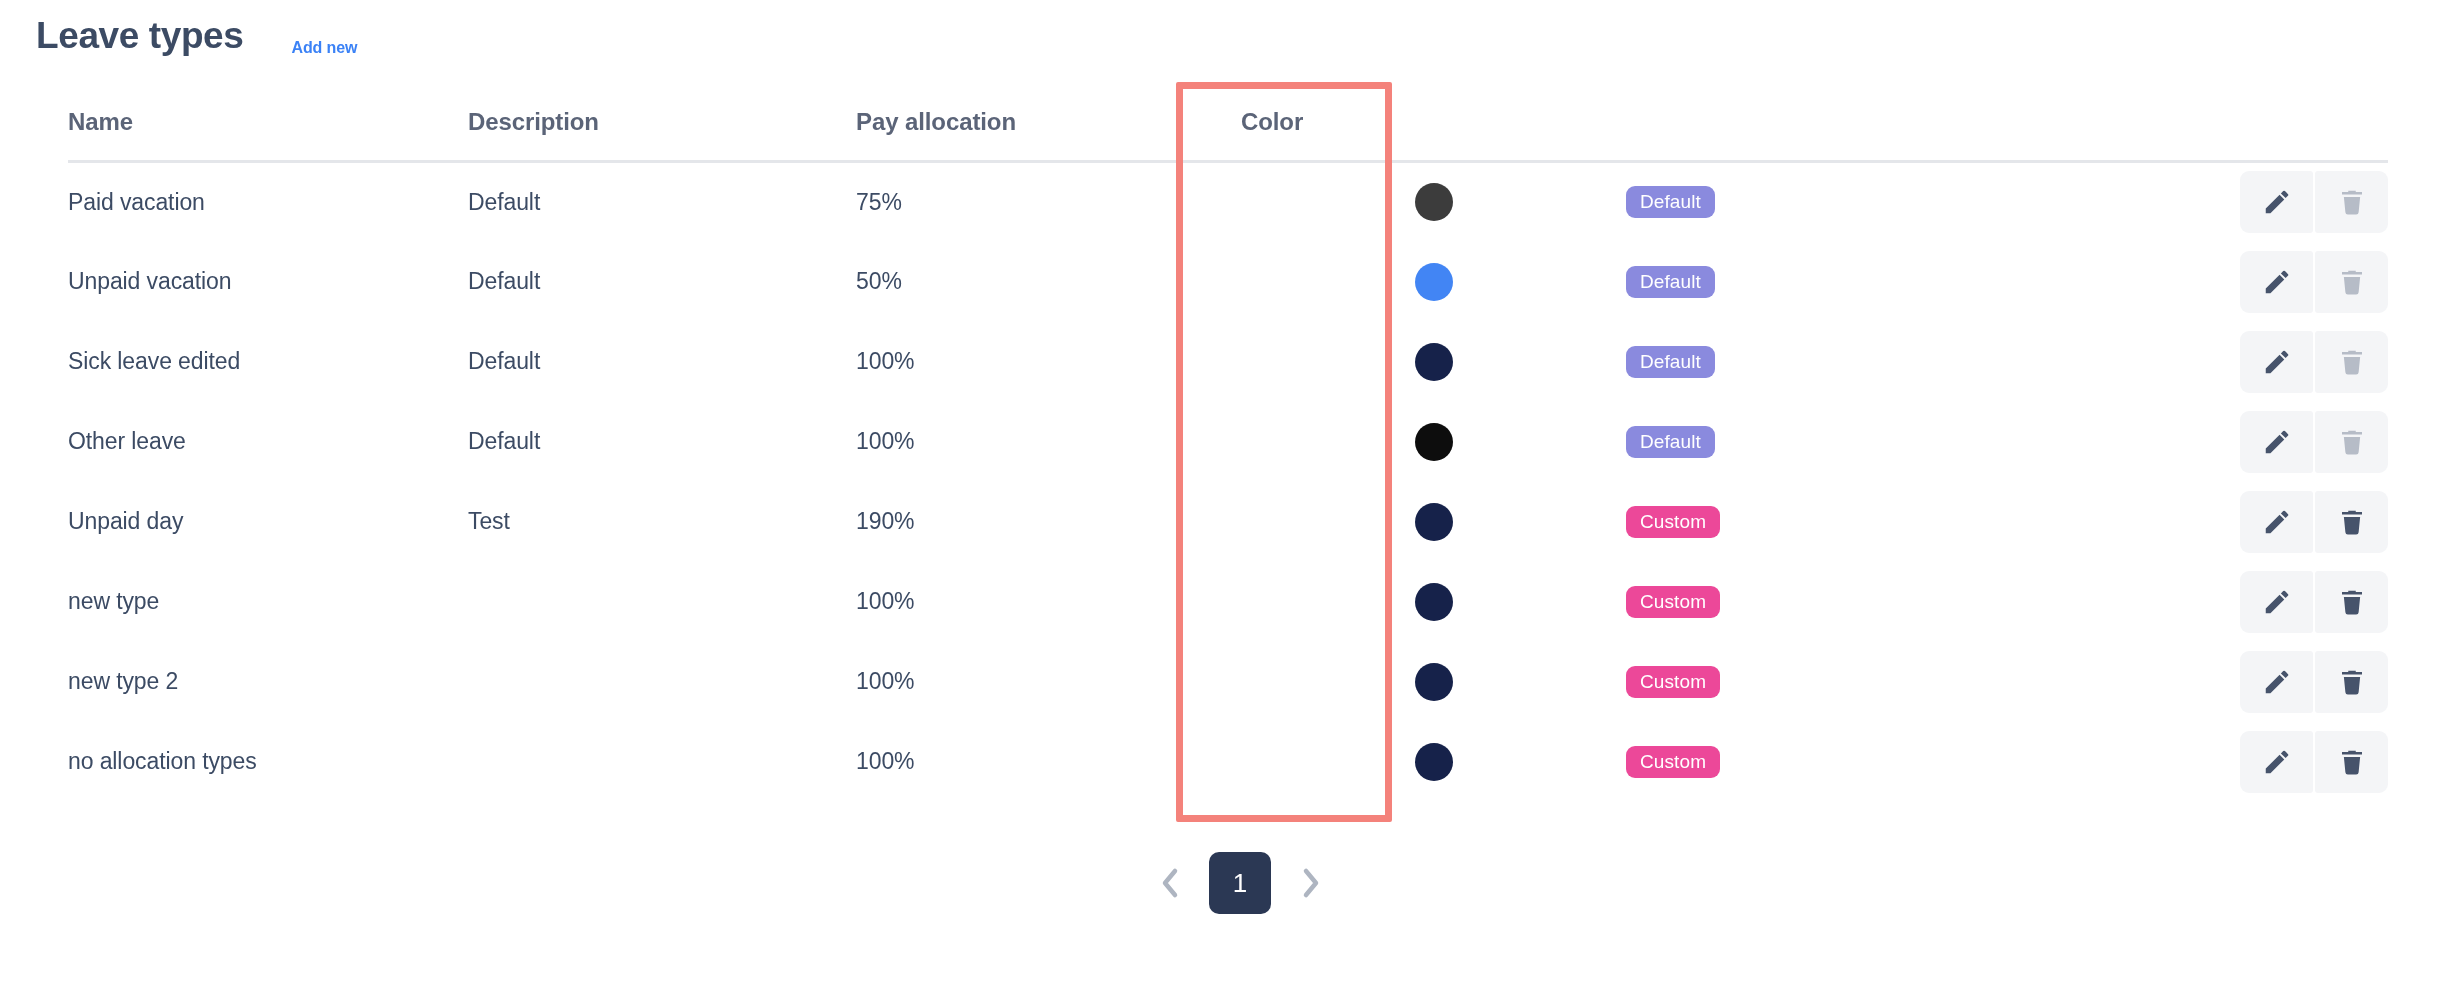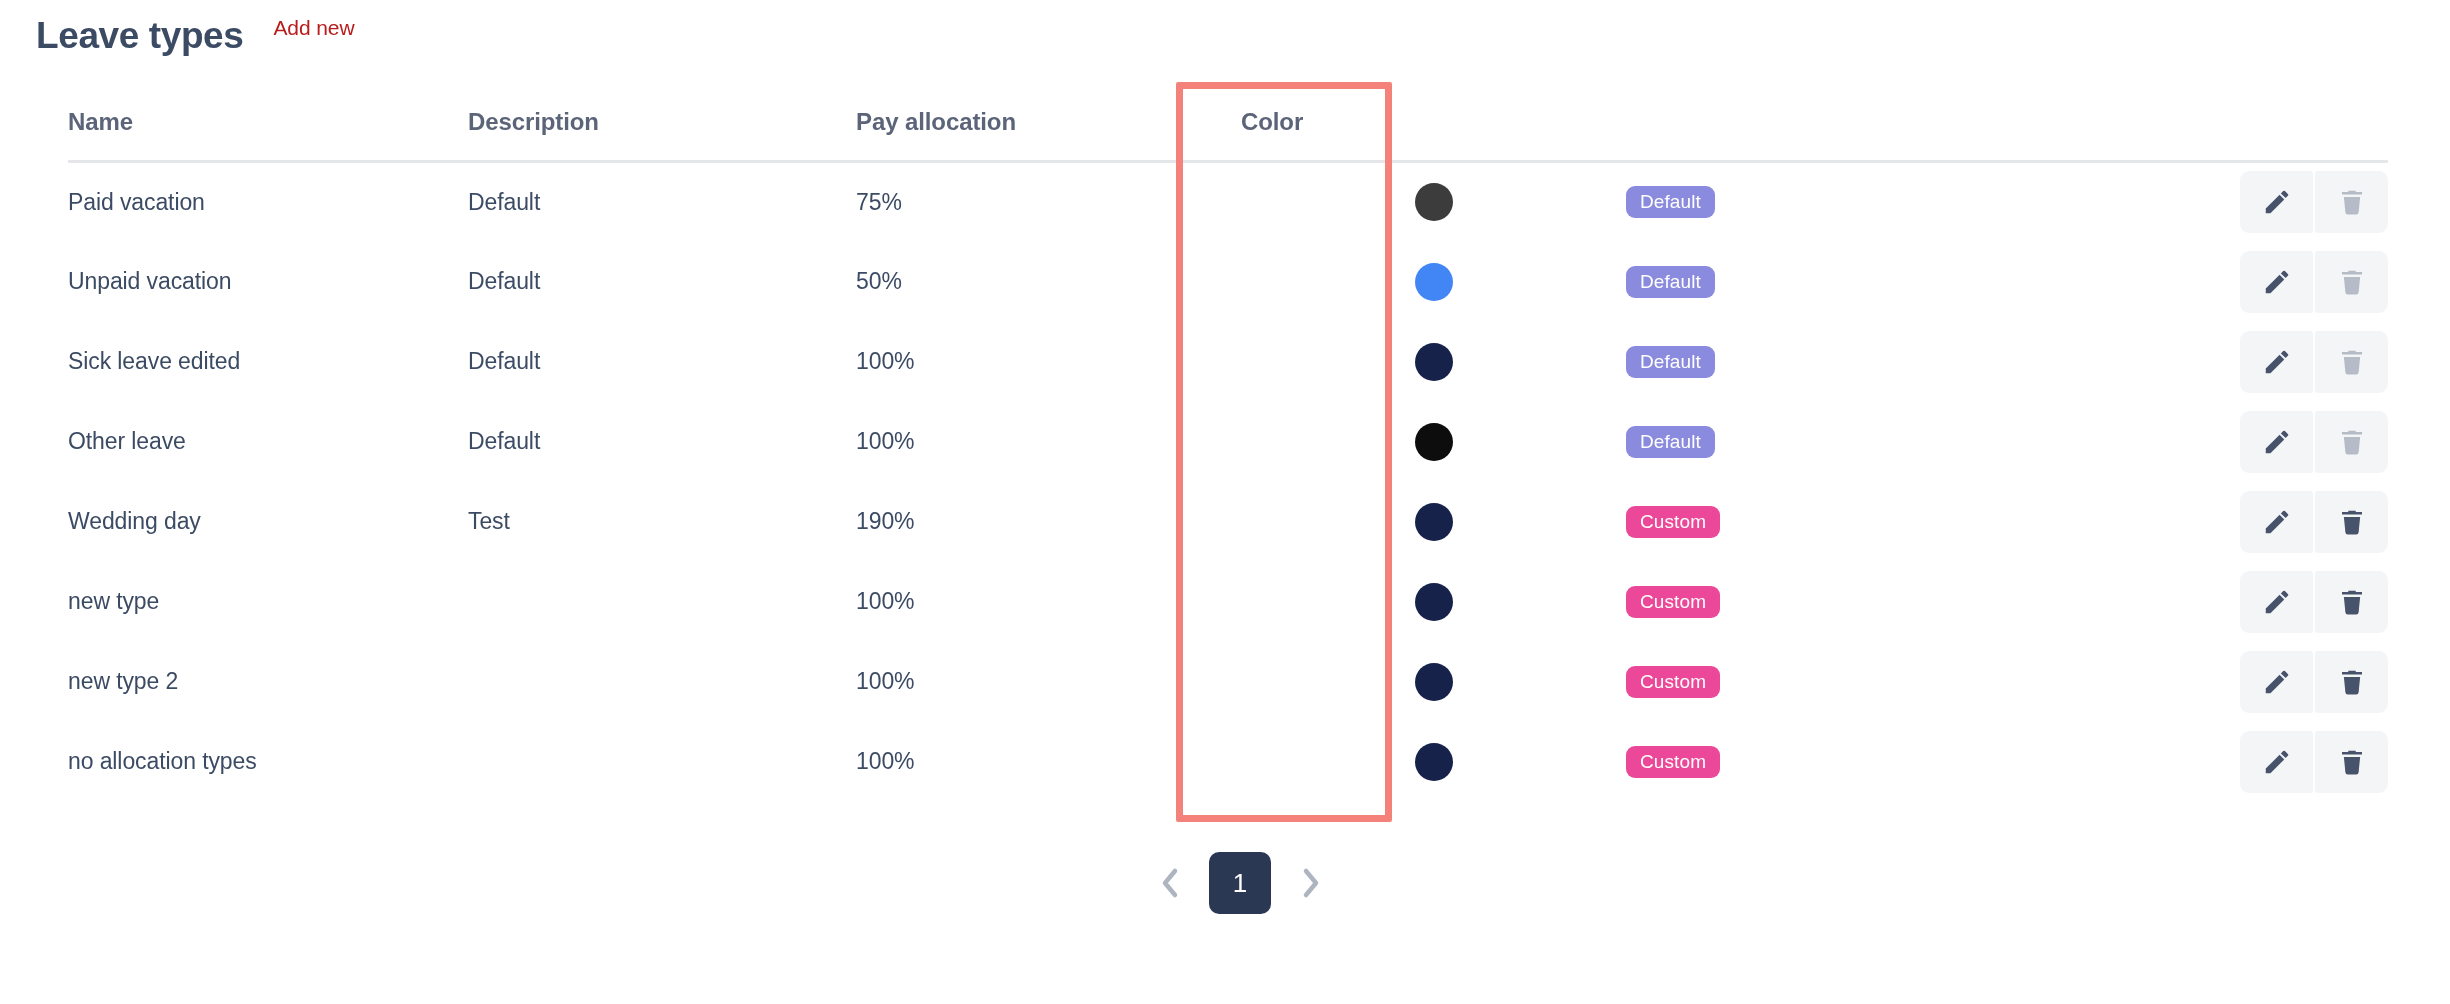--- a/index.html
+++ b/index.html
@@ -10,33 +10,33 @@
     font-family: "Liberation Sans", "DejaVu Sans", sans-serif;
     overflow: hidden;
   }
 
   #page { position: relative; width: 2450px; height: 1004px; background:#fff; }
 
   
   .page-header {
     position: absolute;
     left: 36px; top: 16px;
-    display: flex; align-items: flex-start; gap: 30px;
+    display: flex; align-items: flex-end; gap: 48px;
   }
   .page-title {
     font-size: 37px;
     font-weight: bold;
     color: #3c4b64;
     letter-spacing: -0.4px;
     line-height: 1.1;
   }
   .add-new-link {
-    font-size: 21px;
-    font-weight: normal;
-    color: #b91c1c;
+    font-size: 16px;
+    font-weight: bold;
+    color: #3b82f6;
     text-decoration: none;
     cursor: pointer;
     letter-spacing: -0.1px;
   }
 
   
   .table-wrap {
     position: absolute;
     left: 68px; top: 108px;
     width: 2320px;
@@ -292,21 +292,21 @@
                 <button class="icon-btn right">
                   <span>
                     <svg width="30" height="30" viewBox="0 0 24 24">
                       <path class="trash-fill-off" d="M9 3v1H4v2h16V4h-5V3H9zm-3.5 5 1.2 12.1A2 2 0 0 0 8.7 22h6.6a2 2 0 0 0 2-1.9L18.5 8h-13z"></path>
                     </svg>
                   </span>
                 </button>
               </span></td>
           </tr>
           <tr>
-            <td class="cell-name">Wedding day</td>
+            <td class="cell-name">Unpaid day</td>
             <td class="cell-desc">Test</td>
             <td class="cell-pay">190%</td>
             <td class="cell-color"><span class="color-dot" style="background:#16224a"></span></td>
             <td class="cell-kind"><span class="badge badge-custom">Custom</span></td>
             <td class="cell-actions"><span class="action-group">
                 <button class="icon-btn left">
                   <span>
                     <svg width="30" height="30" viewBox="0 0 24 24">
                       <path class="pencil-fill" d="M3 17.25V21h3.75L17.81 9.94l-3.75-3.75L3 17.25zM20.71 7.04a1 1 0 0 0 0-1.41l-2.34-2.34a1 1 0 0 0-1.41 0l-1.83 1.83 3.75 3.75 1.83-1.83z"></path>
                     </svg>

